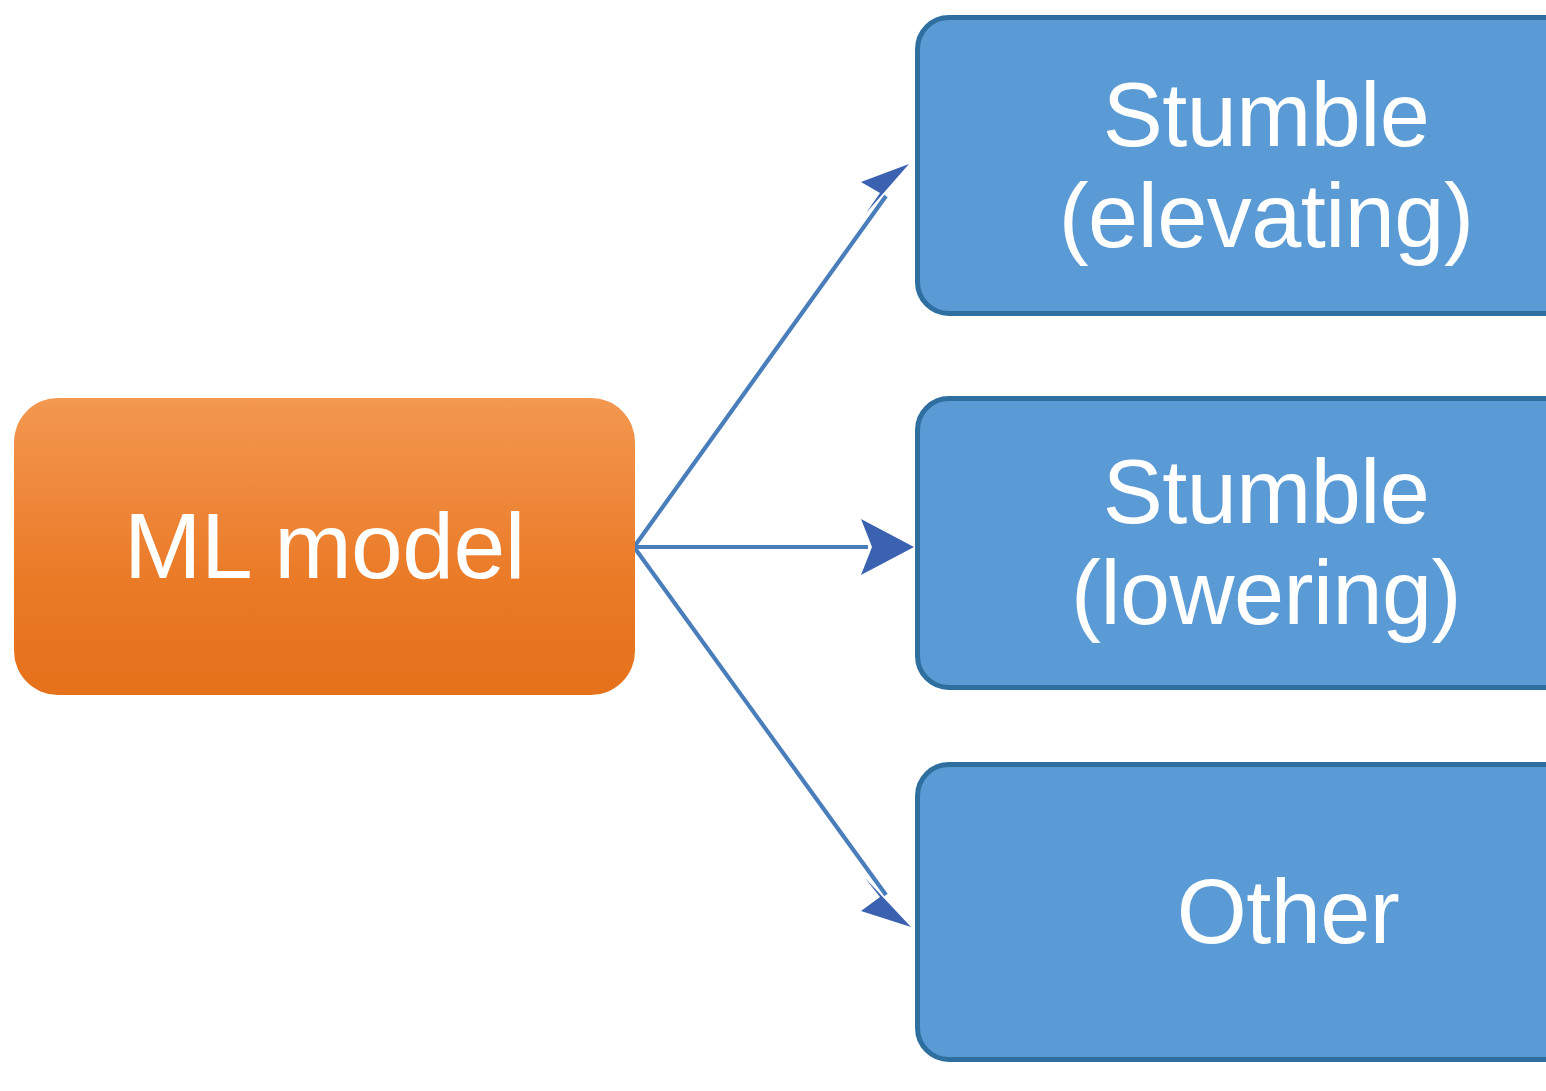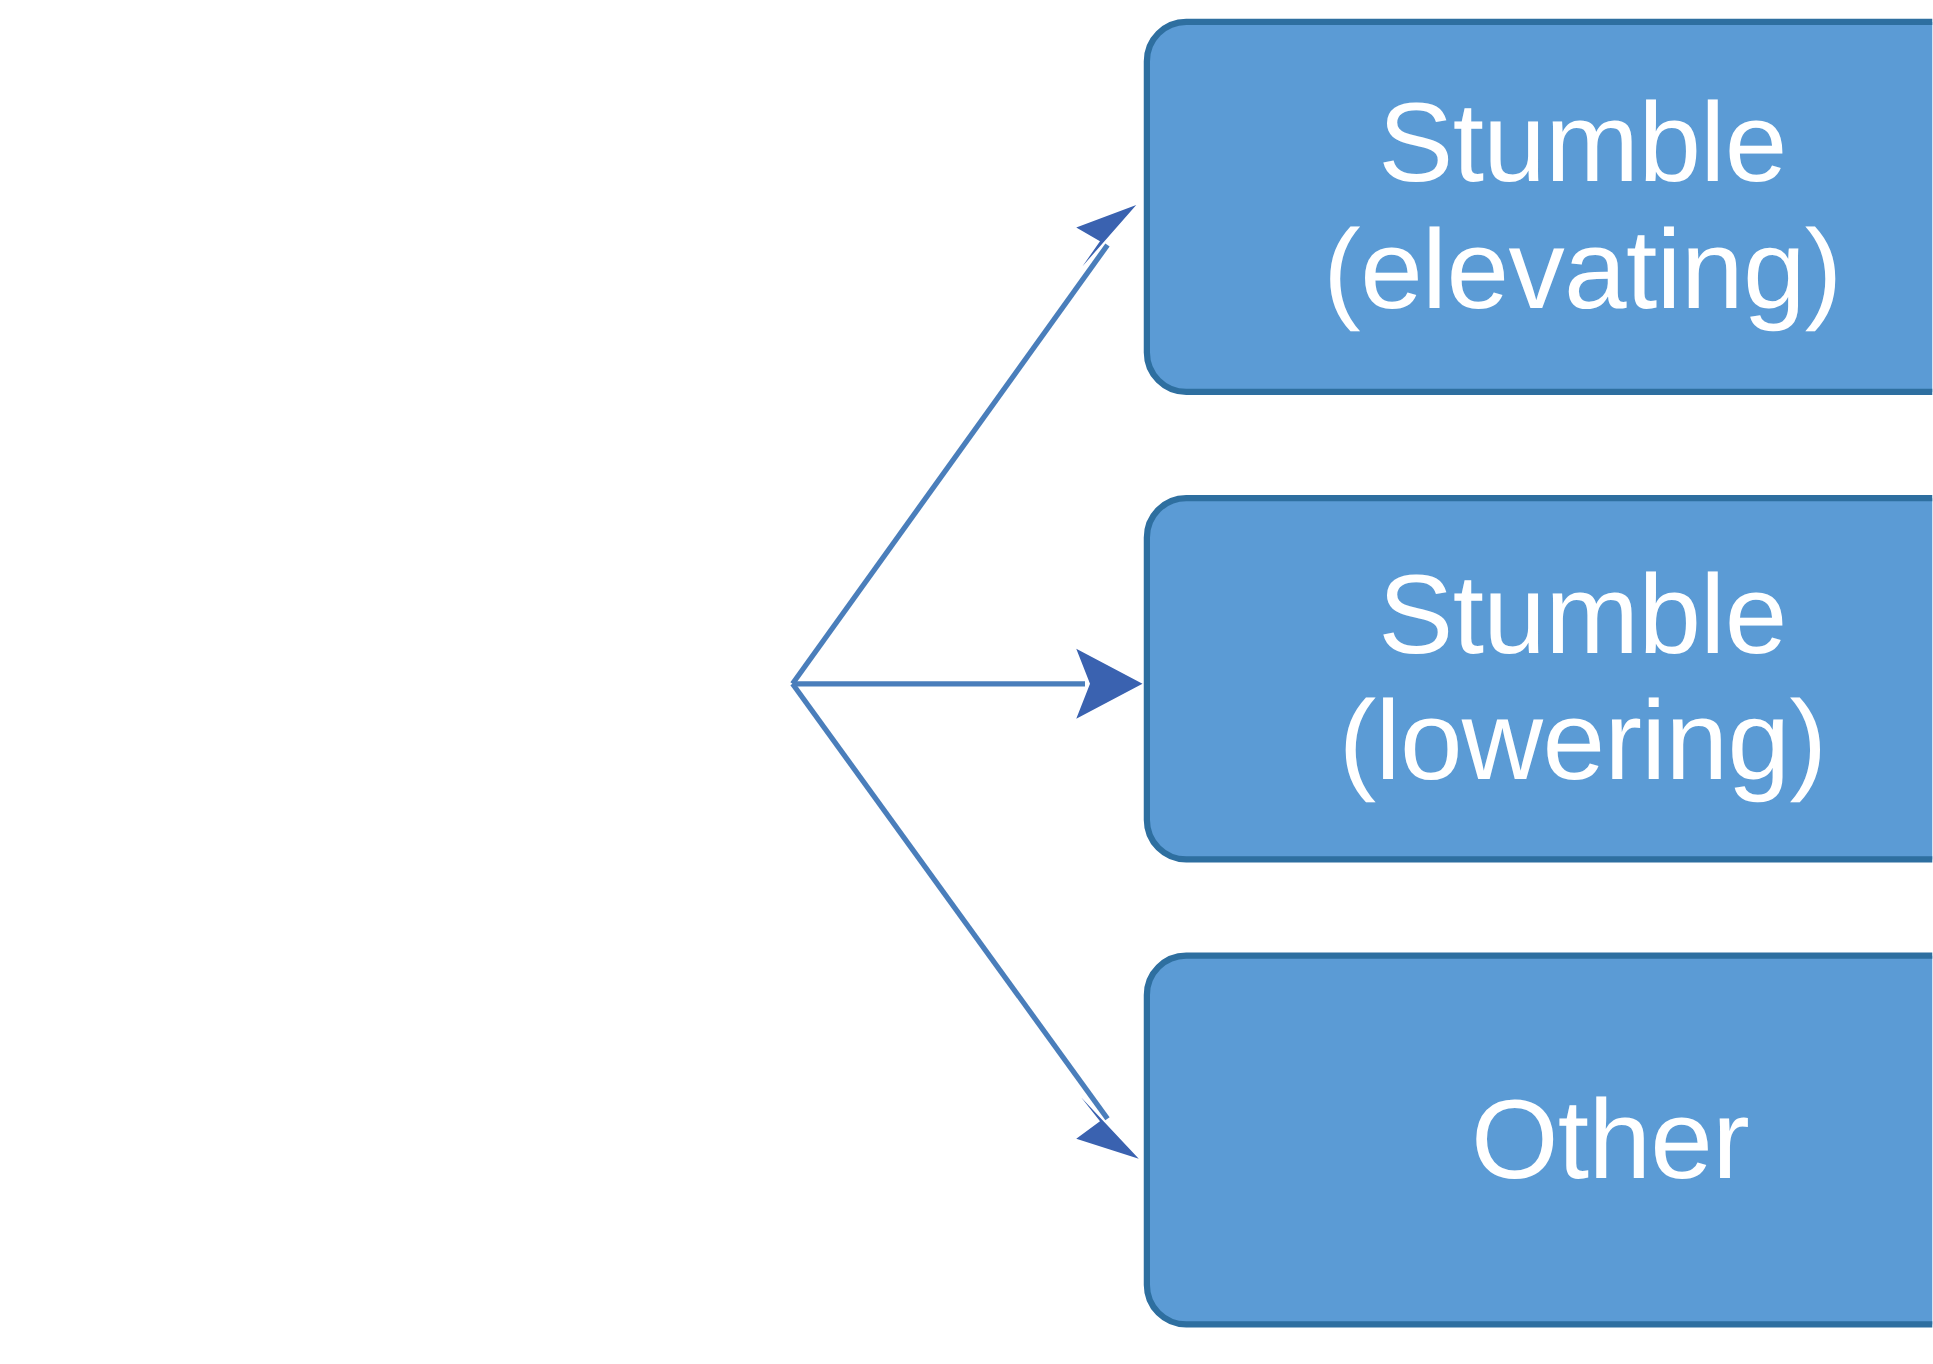--- a/index.html
+++ b/index.html
@@ -85,20 +85,21 @@
       <line class="edge-line" x1="634" y1="547" x2="868" y2="547"></line>
       <polygon class="edge-head" points="914,547 861,519 872,547 861,575"></polygon>
     </g>
 
     <g>
       <line class="edge-line" x1="634" y1="547" x2="886" y2="895"></line>
       <polygon class="edge-head" points="911,927 865,878 880,897 861,911"></polygon>
     </g>
   </svg>
 
+  <div class="node" id="node-source">ML model</div>
 
   <div class="node node-target" id="node-stumble-elevating">Stumble
 (elevating)</div>
 
   <div class="node node-target" id="node-stumble-lowering">Stumble
 (lowering)</div>
 
   <div class="node node-target" id="node-other">Other</div>
 
 </div>

